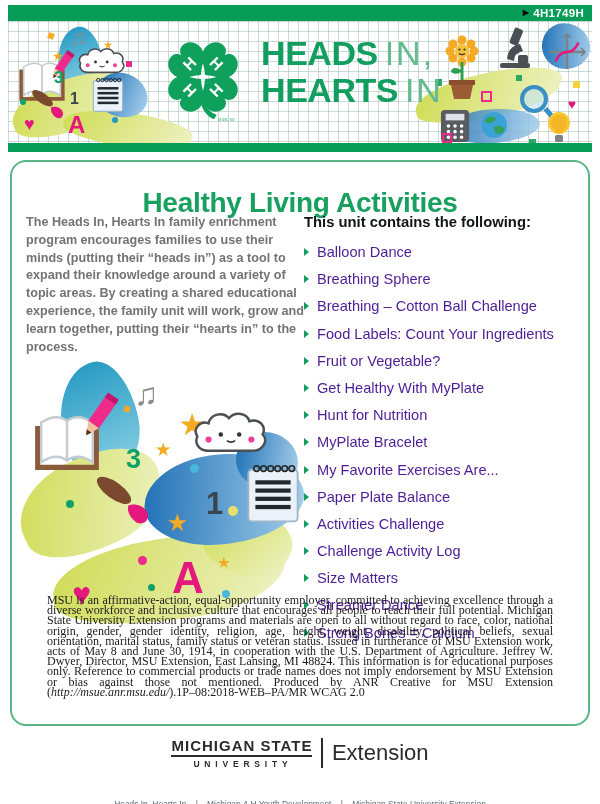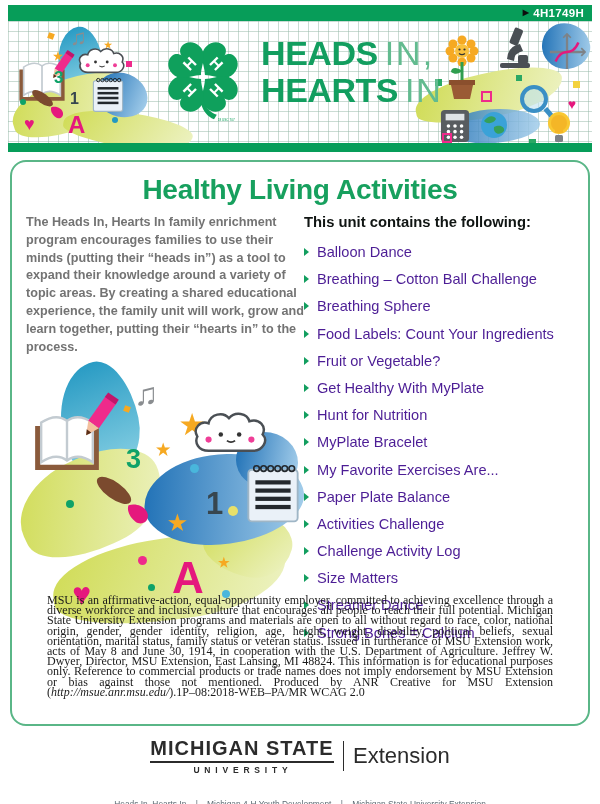--- a/index.html
+++ b/index.html
@@ -30,21 +30,21 @@
   .blob.lime{background:linear-gradient(120deg,#cfdb52,#eef3c6);border-radius:50% 50% 45% 55%/55% 45% 60% 40%;}
   .blob.blue{background:linear-gradient(100deg,#1d6fb5,#a7d0ec);border-radius:45% 55% 50% 50%/50% 55% 45% 50%;}
   .glyph{position:absolute;line-height:1;font-weight:bold;}
   .dot{position:absolute;border-radius:50%;}
   .sq{position:absolute;}
   .deco{position:absolute;}
 
   
   .content-box{position:absolute;left:10px;right:10px;top:160px;height:566px;background:#ffffff;
                border:2px solid #5ab687;border-radius:16px;box-sizing:border-box;}
-  .main-title{margin:0;position:absolute;top:12px;left:0;right:0;text-align:center;
+  .main-title{margin:13px;position:absolute;top:12px;left:0;right:0;text-align:center;
               font-size:28px;font-weight:bold;color:#17a05e;letter-spacing:-.3px;}
   .intro{position:absolute;left:14px;top:52px;width:285px;margin:0;
          font-size:12.6px;line-height:17.8px;font-weight:bold;color:#737373;}
   .right-col{position:absolute;left:292px;top:52px;right:12px;}
   .list-header{margin:0 0 14px 0;font-size:14.8px;font-weight:bold;color:#101513;}
   .activity-list{list-style:none;margin:0;padding:0;}
   .activity-list li{display:flex;align-items:center;margin-bottom:11.2px;
                     font-size:14.6px;color:#4c1d95;}
   .bullet{width:0;height:0;border-left:5px solid #129e5f;border-top:4px solid transparent;
           border-bottom:4px solid transparent;margin-right:8px;flex:0 0 auto;}
@@ -54,21 +54,21 @@
 
   
   .fine-print{position:absolute;left:18px;right:18px;bottom:10px;margin:17px;
               font-family:"Liberation Serif",serif;font-size:12px;line-height:10.2px;
               text-align:justify;color:#1b1b1b;}
   .fine-print i{font-style:italic;}
 
   
   .msu-logo{position:absolute;top:737px;left:0;right:0;display:flex;justify-content:center;align-items:center;gap:9px;}
   .msu-left{text-align:center;}
-  .msu-line1{font-size:20px;font-weight:bold;color:#2b2b2b;letter-spacing:1px;
+  .msu-line1{font-size:15px;font-weight:bold;color:#2b2b2b;letter-spacing:1px;
              border-bottom:2px solid #2b2b2b;padding-bottom:1px;}
   .msu-line2{font-size:8.5px;font-weight:bold;color:#2b2b2b;letter-spacing:4.8px;margin-top:2px;text-indent:2px;}
   .msu-divider{width:1.5px;height:30px;background:#2b2b2b;}
   .msu-ext{font-size:22px;color:#2b2b2b;}
 
   
   .footer{position:absolute;top:776px;left:0;right:0;text-align:center;
           font-size:8.4px;line-height:1.35;color:#5d6a73;white-space:pre-wrap;}
 </style>
 </head>
@@ -259,25 +259,25 @@
 
     <div class="right-col">
       <h2 class="list-header">This unit contains the following:</h2>
       <ul class="activity-list">
         <li>
             <span class="bullet"></span>
             <span>Balloon Dance</span>
           </li>
         <li>
             <span class="bullet"></span>
+            <span>Breathing Sphere</span>
+          </li>
+        <li>
+            <span class="bullet"></span>
             <span>Breathing – Cotton Ball Challenge</span>
-          </li>
-        <li>
-            <span class="bullet"></span>
-            <span>Breathing Sphere</span>
           </li>
         <li>
             <span class="bullet"></span>
             <span>Food Labels: Count Your Ingredients</span>
           </li>
         <li>
             <span class="bullet"></span>
             <span>Fruit or Vegetable?</span>
           </li>
         <li>

